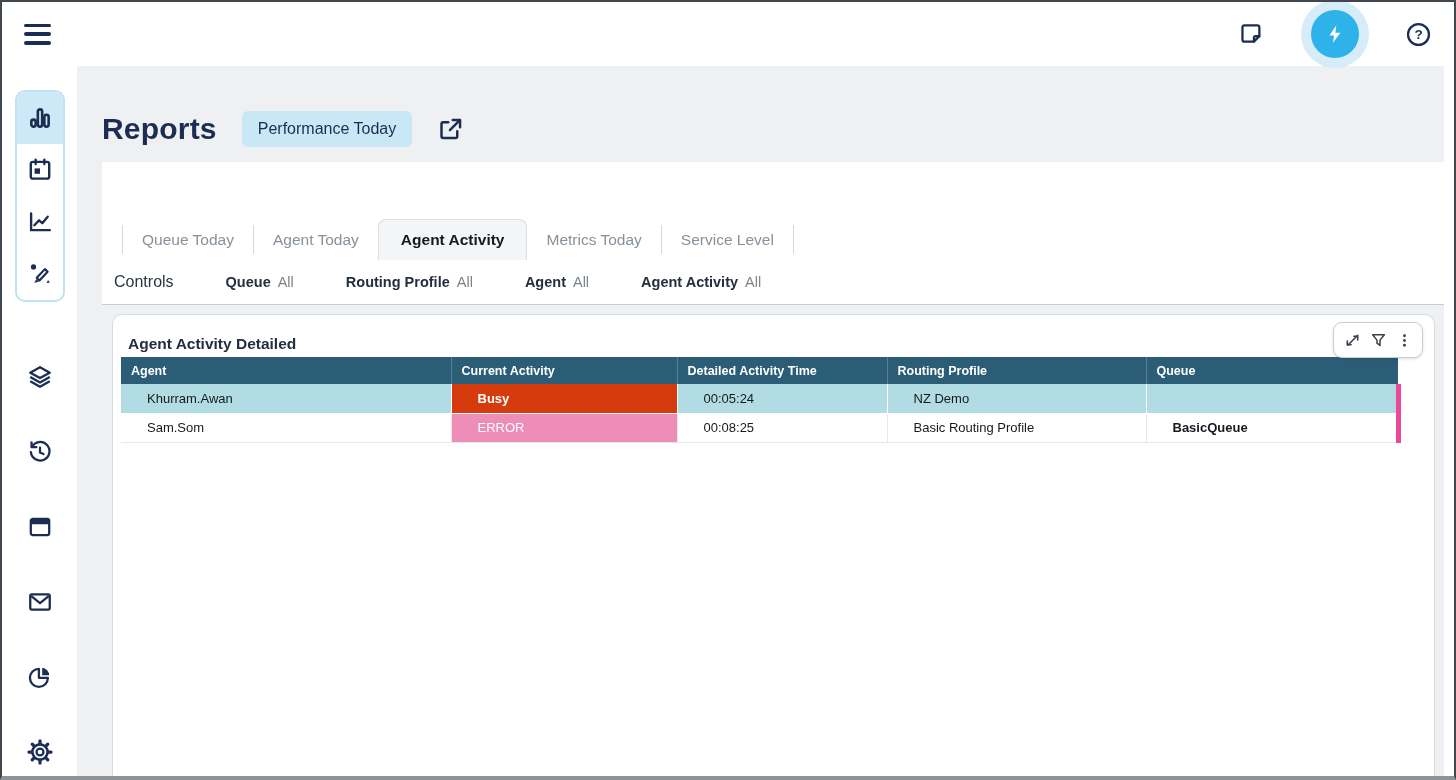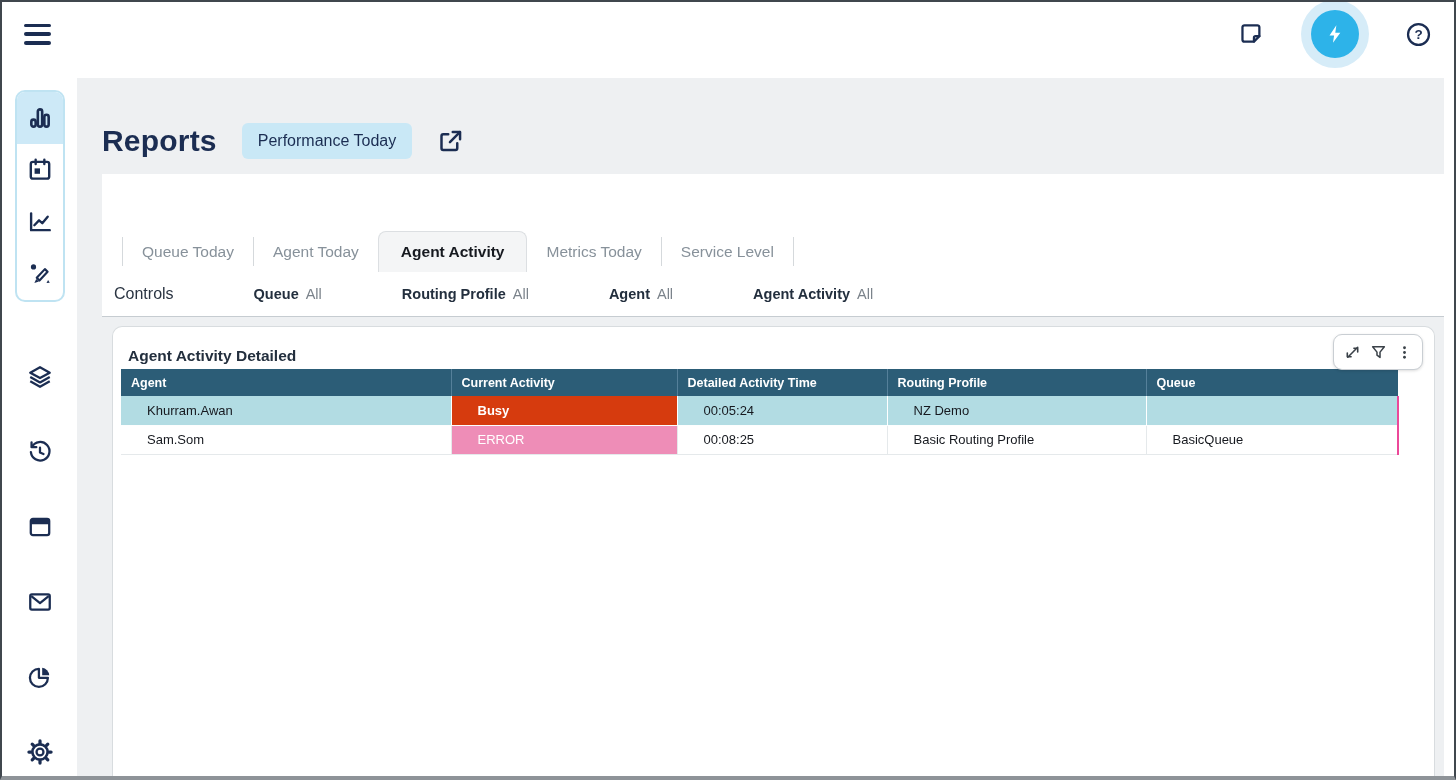--- a/index.html
+++ b/index.html
@@ -23,35 +23,35 @@
   
   .sidebar{ position:absolute; top:64px; left:0; bottom:0; width:75px; background:#fff;
     display:flex; flex-direction:column; align-items:center; padding-top:24px; z-index:4;}
   .nav-group{ width:50px; border:2px solid #bfe3f2; border-radius:10px; overflow:hidden;
     display:flex; flex-direction:column; background:#fff;}
   .nav-item{ height:52px; display:flex; align-items:center; justify-content:center; cursor:pointer; background:none; border:none;}
   .nav-item.active{ background:#cde9f7;}
   .nav-rest{ display:flex; flex-direction:column; gap:49px; margin-top:62px;}
   .nav-rest .nav-item{ height:26px;}
   
-  .main{ position:absolute; left:75px; top:64px; right:10px; bottom:0; background:#eef0f2;margin-top:12px;}
+  .main{ position:absolute; left:75px; top:64px; right:10px; bottom:0; background:#eef0f2;}
   .page-header{ display:flex; align-items:center; gap:25px; padding:30px 0 0 25px; height:96px;}
   .page-title{ font-size:30px; font-weight:800; color:#1b2d52; letter-spacing:.2px;}
   .badge{ background:#c9e8f6; color:#1b2d52; font-weight:400; font-size:16px;
     padding:9px 16px; border-radius:6px;}
   
   .band{ margin-left:25px; background:#fff; padding-top:57px;}
   .tabs{ display:flex; align-items:stretch; height:41px; padding-left:20px;}
   .tab{ display:flex; align-items:center; padding:0 19px; font-size:15.5px; color:#87919a;
     background:none; border:none; cursor:pointer;}
   .tab.active{ background:#f4f5f6; border:1px solid #dcdfe2; border-bottom:none;
     border-radius:8px 8px 0 0; color:#16191f; font-weight:700; padding:0 22px;}
   .tab-sep{ width:1px; background:#d5d9dc; margin:6px 0;}
   .controls{ display:flex; align-items:center; height:45px; border-bottom:1px solid #c6ccd1;
-    padding-left:12px; gap:80px;}
+    padding-left:12px; gap:52px;}
   .controls-label{ font-size:16px; color:#2a3442;}
   .filter{ font-size:14.5px; cursor:pointer; background:none; border:none;}
   .filter .fname{ color:#232f3e; font-weight:700;}
   .filter .fval{ color:#7b838b; margin-left:7px; font-weight:400;}
   
   .card{ position:absolute; left:35px; right:9px; top:248px; bottom:0; background:#fff;
     border:1px solid #d8dcdf; border-bottom:none; border-radius:10px 10px 0 0;}
   .card-title{ padding:20px 0 4px 15px; font-size:15.5px; font-weight:700; color:#232f3e;}
   .toolbar{ position:absolute; top:7px; right:11px; display:flex; align-items:center;
     background:#fff; border:1px solid #c9ced3; border-radius:9px; padding:3px 5px;
@@ -59,21 +59,21 @@
   .tool-btn{ width:26px; height:28px; display:flex; align-items:center; justify-content:center;
     background:none; border:none; cursor:pointer;}
   
   table{ border-collapse:collapse; table-layout:fixed; margin-left:8px; width:1277px;}
   th{ background:#2c5d77; color:#fff; font-weight:700; font-size:12.5px; text-align:left;
     padding:0 10px; height:27px; border-right:1px solid #55809a;}
   th:last-child{ border-right:none;}
   td{ font-size:13px; color:#16191f; padding:0 26px; height:29px;}
   tr.hl td{ background:#b2dce3; border-right:1px solid #fff; border-bottom:1px solid #fdfefe;}
   tr.norm td{ background:#fff; border-right:1px solid #e5e9eb; border-bottom:1px solid #e5e9eb;}
-  tr.hl td:last-child, tr.norm td:last-child{ border-right:2px solid #ec4899;}
+  tr.hl td:last-child, tr.norm td:last-child{ border-right:5px solid #ec4899;font-weight:bold;}
   td.busy{ background:#d63b0e !important; color:#fff; font-weight:700;}
   td.error{ background:#ee8db7 !important; color:#fff; font-weight:400;}
 </style>
 </head>
 <body>
 
 <div class="window">
 
   <header class="topbar">
     <button class="hamburger">

